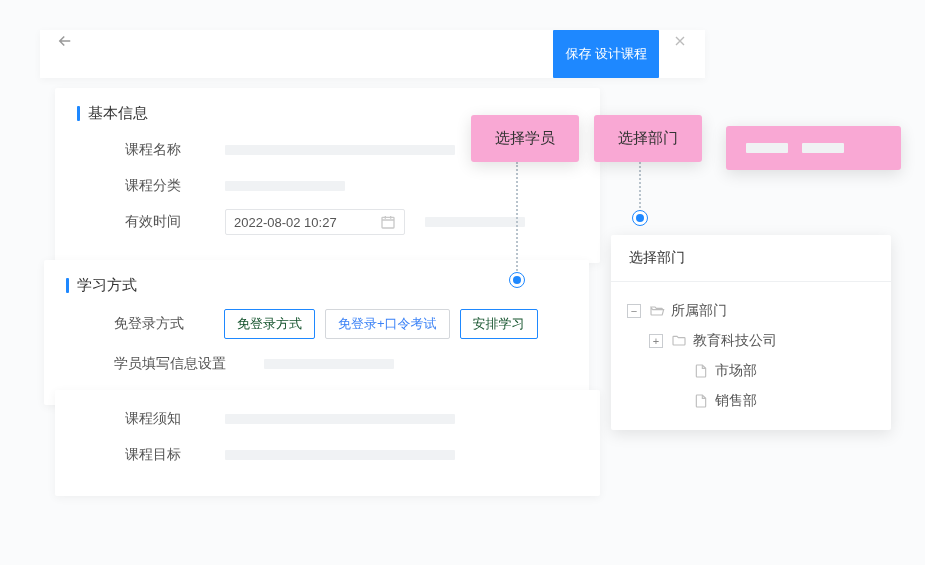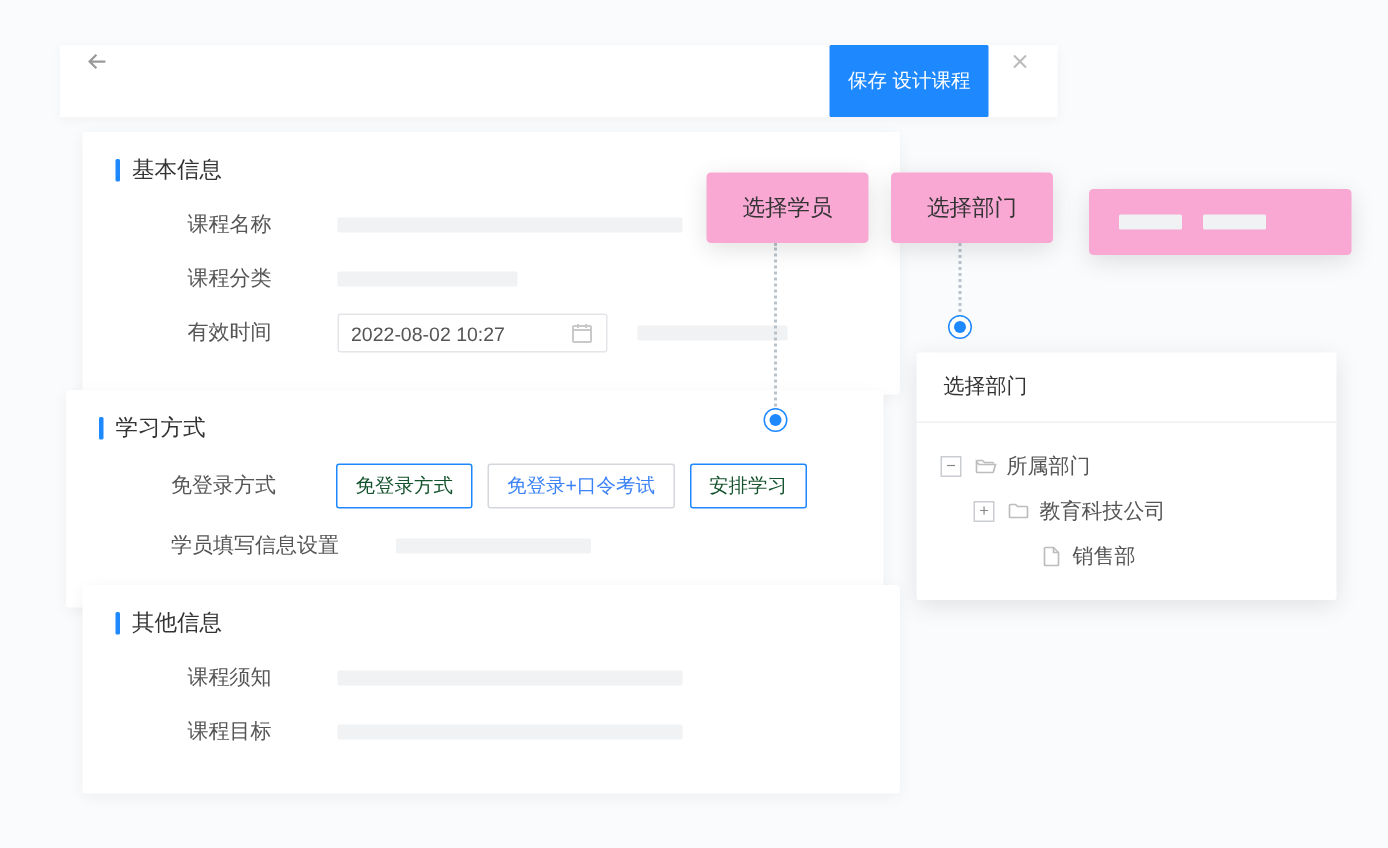--- a/index.html
+++ b/index.html
@@ -306,21 +306,20 @@
     <button class="option-btn">免登录+口令考试</button>
     <button class="option-btn selected">安排学习</button>
   </div>
   <div class="form-row" style="margin-top:12px">
     <div class="form-label" style="width:150px">学员填写信息设置</div>
     <div class="placeholder-block" style="width:130px"></div>
   </div>
 </div>
 
 <div class="card card-other">
-  <div class="section-title">其他信息</div>
   <div class="form-row">
     <div class="form-label">课程须知</div>
     <div class="placeholder-block" style="width:230px"></div>
   </div>
   <div class="form-row">
     <div class="form-label">课程目标</div>
     <div class="placeholder-block" style="width:230px"></div>
   </div>
 </div>
 
@@ -353,16 +352,24 @@
           <path d="M3 6a1 1 0 0 1 1-1h5l2 2h9a1 1 0 0 1 1 1v9a1 1 0 0 1-1 1H4a1 1 0 0 1-1-1V6z"></path>
         </svg>
       <span>教育科技公司</span>
     </div>
     <div class="tree-row" style="padding-left:44px">
       <div class="tree-toggle-spacer"></div>
       <svg class="tree-icon" viewBox="0 0 24 24" fill="none" stroke="#888" stroke-width="1.7">
           <path d="M14 3H6a1 1 0 0 0-1 1v16a1 1 0 0 0 1 1h12a1 1 0 0 0 1-1V8z"></path>
           <path d="M14 3v5h5"></path>
         </svg>
+      <span>市场部</span>
+    </div>
+    <div class="tree-row" style="padding-left:44px">
+      <div class="tree-toggle-spacer"></div>
+      <svg class="tree-icon" viewBox="0 0 24 24" fill="none" stroke="#888" stroke-width="1.7">
+          <path d="M14 3H6a1 1 0 0 0-1 1v16a1 1 0 0 0 1 1h12a1 1 0 0 0 1-1V8z"></path>
+          <path d="M14 3v5h5"></path>
+        </svg>
       <span>销售部</span>
     </div>
   </div>
 </div>
 
 </body></html>

